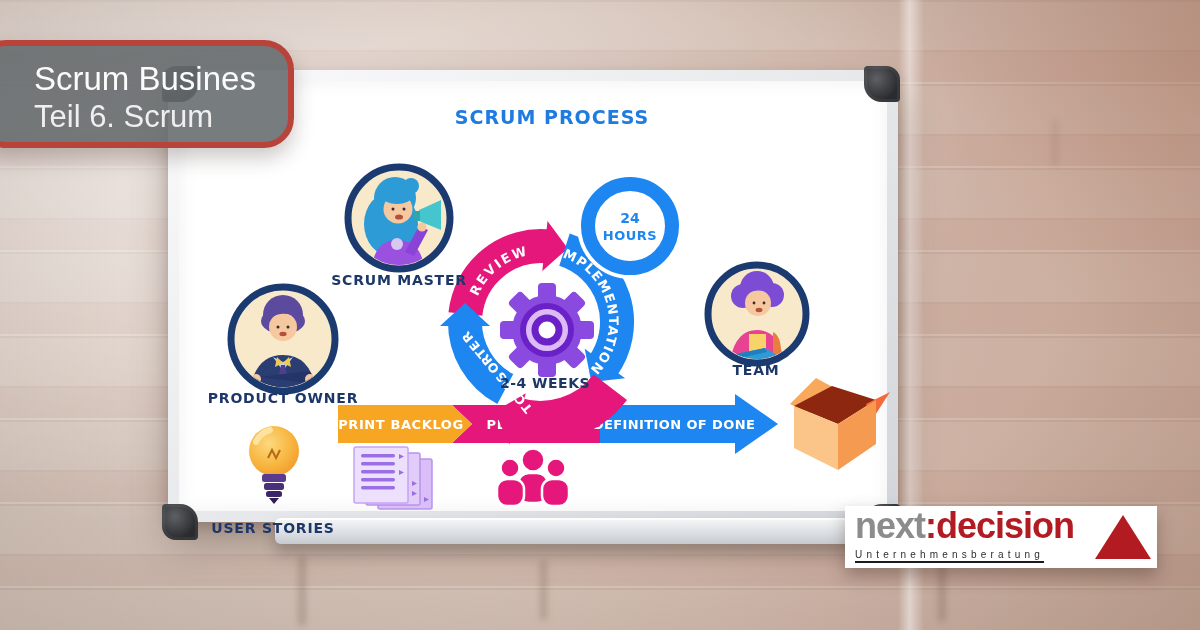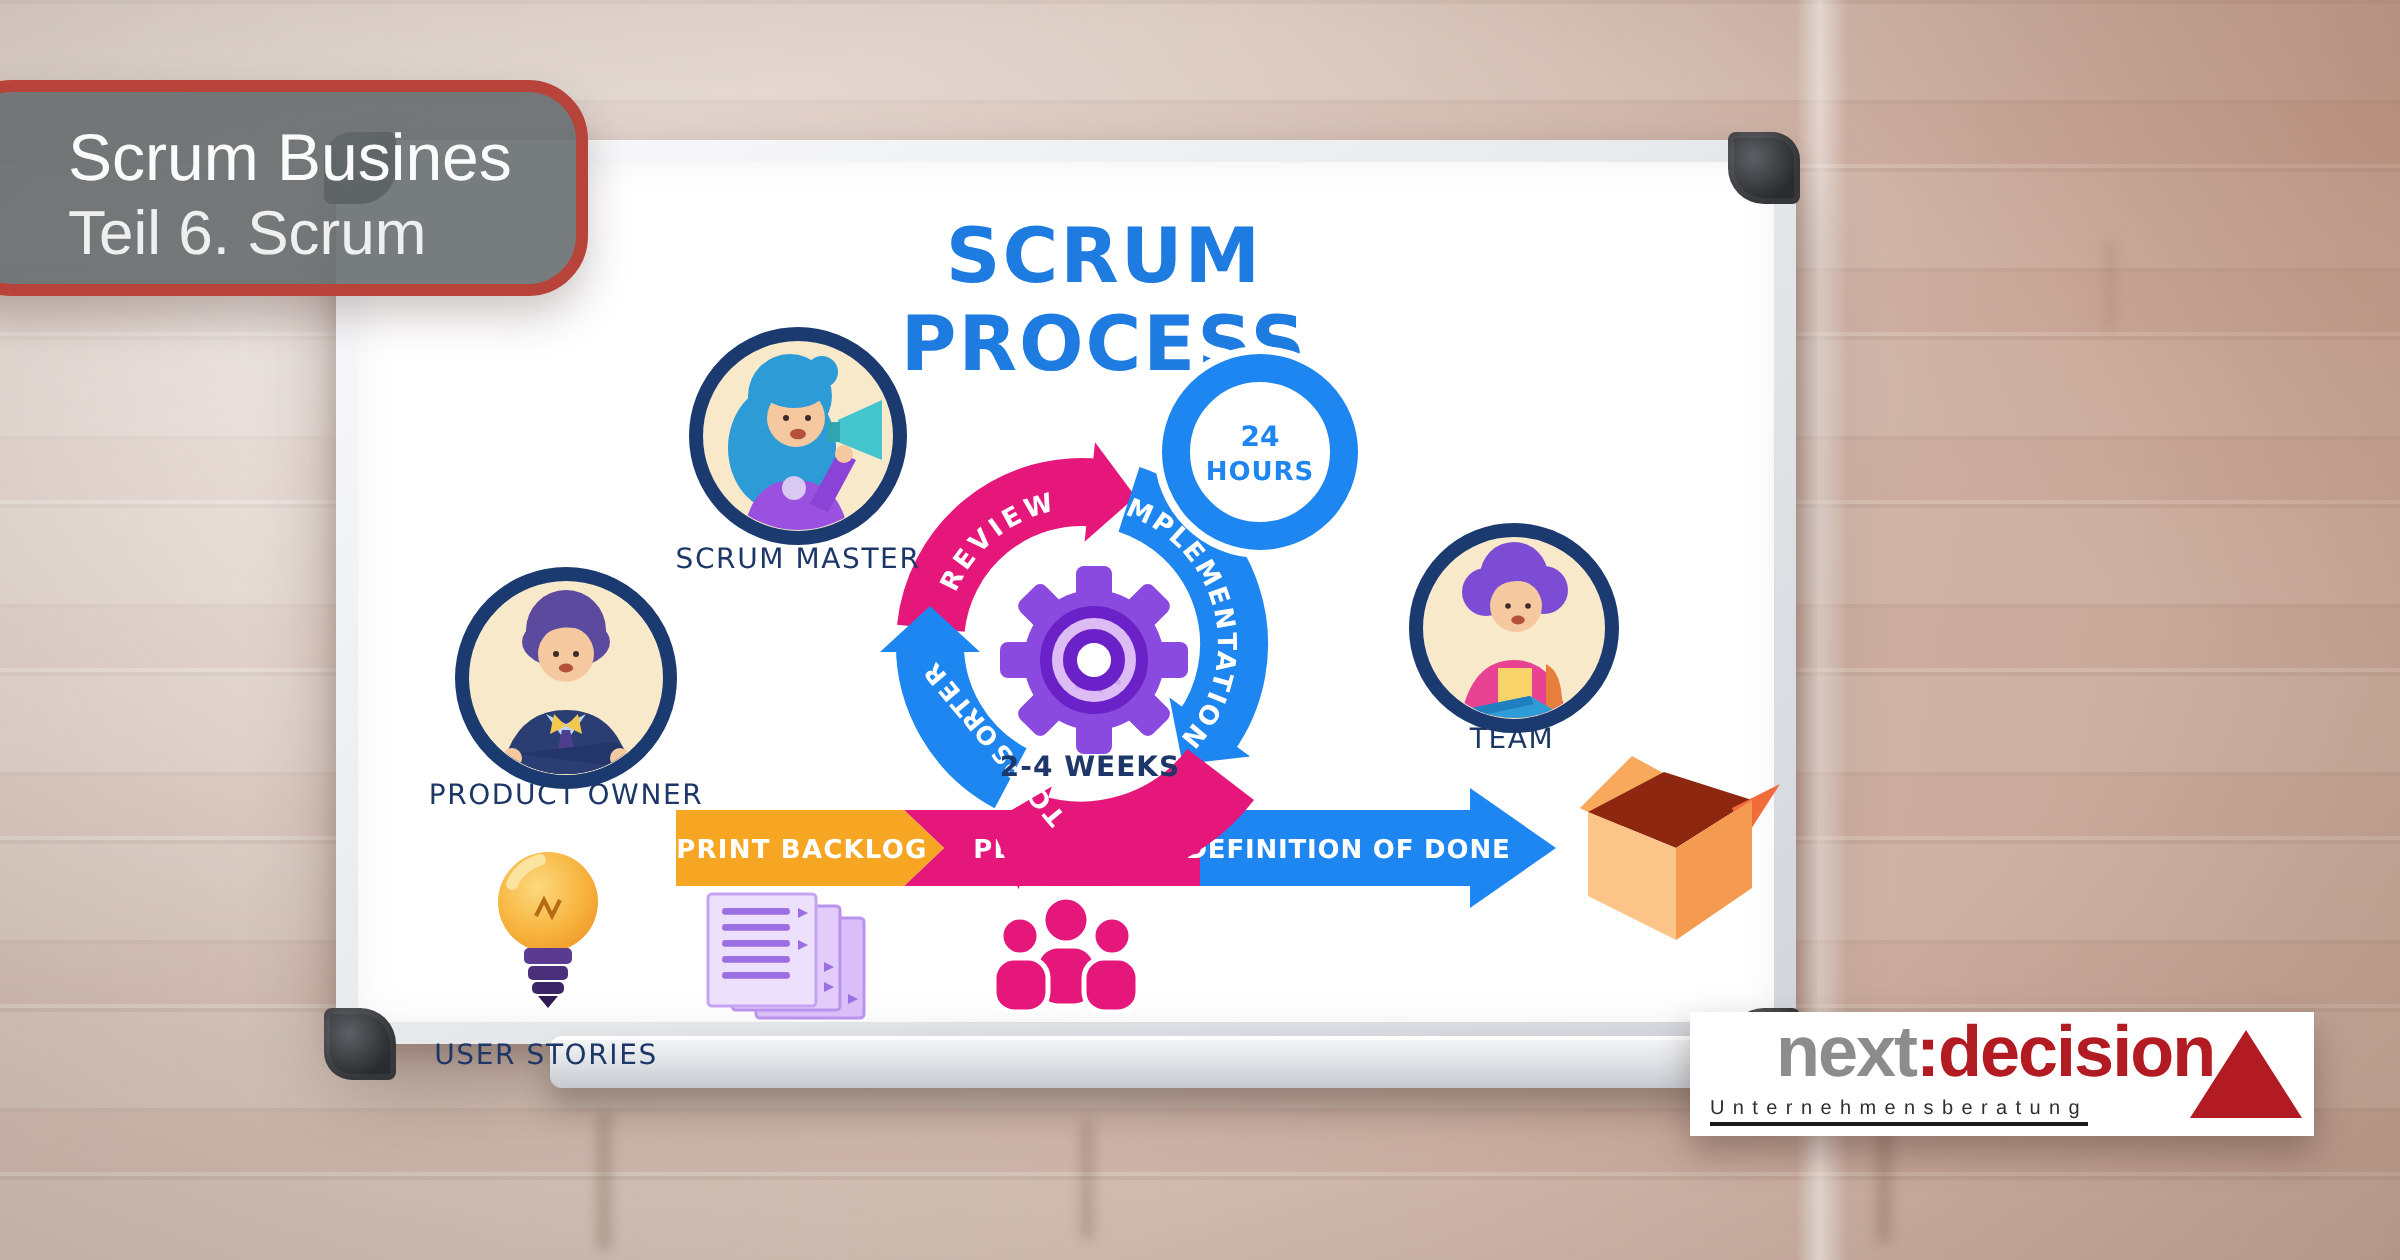--- a/index.html
+++ b/index.html
@@ -30,30 +30,30 @@
     background:linear-gradient(180deg,#F6F7F8 0%,#E2E5E8 45%,#C6CBD0 100%);
     box-shadow:0 10px 14px rgba(70,55,50,0.30), inset 0 2px 0 rgba(255,255,255,0.8);}
   
   .badge{position:absolute;left:-24px;top:40px;width:318px;height:108px;box-sizing:border-box;
     background:rgba(100,106,108,0.88);border:6px solid #B8433B;border-radius:30px;
     padding:14px 20px 0 52px;box-shadow:0 10px 20px rgba(60,40,35,0.25);}
   .badge .t1{font-size:33px;color:#FBFBFB;line-height:1.15;}
   .badge .t2{font-size:31px;color:#EFEFEF;line-height:1.2;}
   
   .board-title{position:absolute;left:377px;top:106px;width:350px;text-align:center;
-    font-family:"DejaVu Sans",sans-serif;font-size:38px;font-weight:600;letter-spacing:1px;color:#1E7BE0;}
+    font-family:"DejaVu Sans",sans-serif;font-size:19px;font-weight:600;letter-spacing:1px;color:#1E7BE0;}
   .role-label,.icon-label{position:absolute;text-align:center;font-family:"DejaVu Sans",sans-serif;
-    font-weight:400;font-size:14px;letter-spacing:0.8px;color:#1D3768;}
+    font-weight:700;font-size:14px;letter-spacing:0.8px;color:#1D3768;}
   .avatar{position:absolute;}
   svg{display:block;}
   #diagram{position:absolute;left:0;top:0;pointer-events:none;}
   
   .logo{position:absolute;left:845px;top:506px;width:312px;height:62px;background:#FFFFFF;
     box-shadow:0 8px 16px rgba(60,40,35,0.35);padding:2px 0 0 10px;box-sizing:border-box;}
-  .logo .brand{font-size:36px;font-weight:700;letter-spacing:-1px;line-height:1.0;white-space:nowrap;margin-left:33px;}
+  .logo .brand{font-size:36px;font-weight:700;letter-spacing:-1px;line-height:1.0;white-space:nowrap;}
   .logo .brand .g{color:#8C8C8C;}
   .logo .brand .r{color:#B11B21;}
   .logo .sub{display:inline-block;font-size:10px;letter-spacing:4.2px;color:#2E2E2E;
     border-bottom:2.5px solid #1A1A1A;padding-bottom:1px;margin-top:0px;white-space:nowrap;}
   .logo .tri{position:absolute;right:6px;bottom:9px;width:0;height:0;
     border-left:28px solid transparent;border-right:28px solid transparent;border-bottom:44px solid #B11B21;}
   .lightstrip{position:absolute;left:898px;top:0;width:26px;height:630px;
     background:linear-gradient(90deg,rgba(255,255,255,0) 0%,rgba(255,255,255,0.75) 45%,rgba(255,255,255,0) 100%);opacity:0.65;}
 </style>
 </head>

